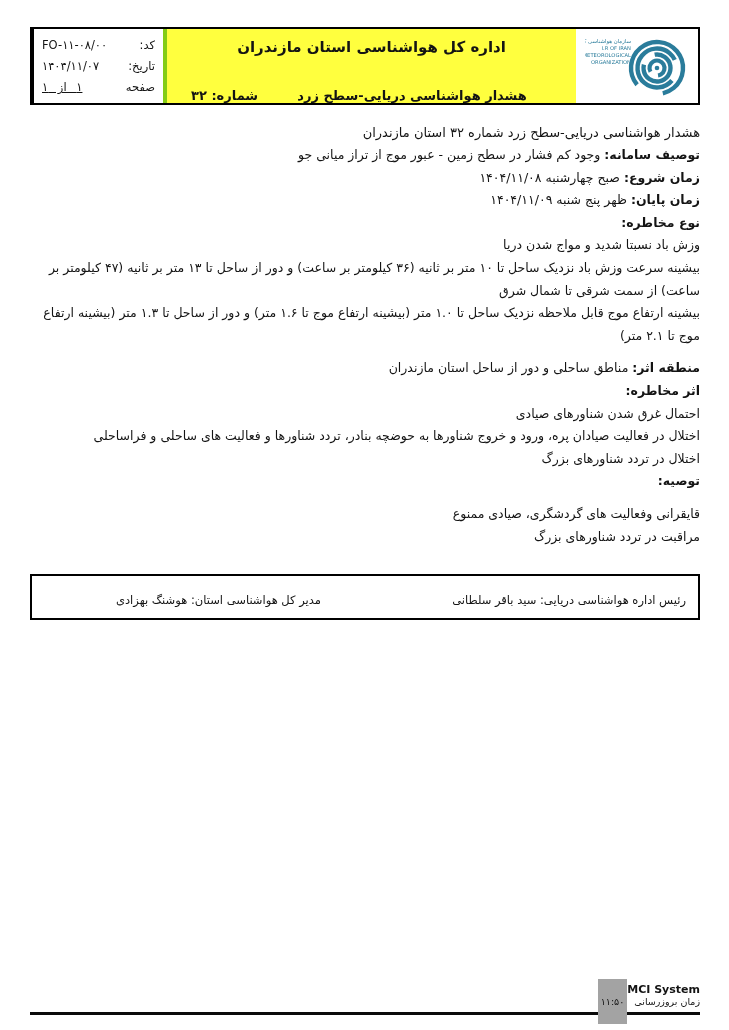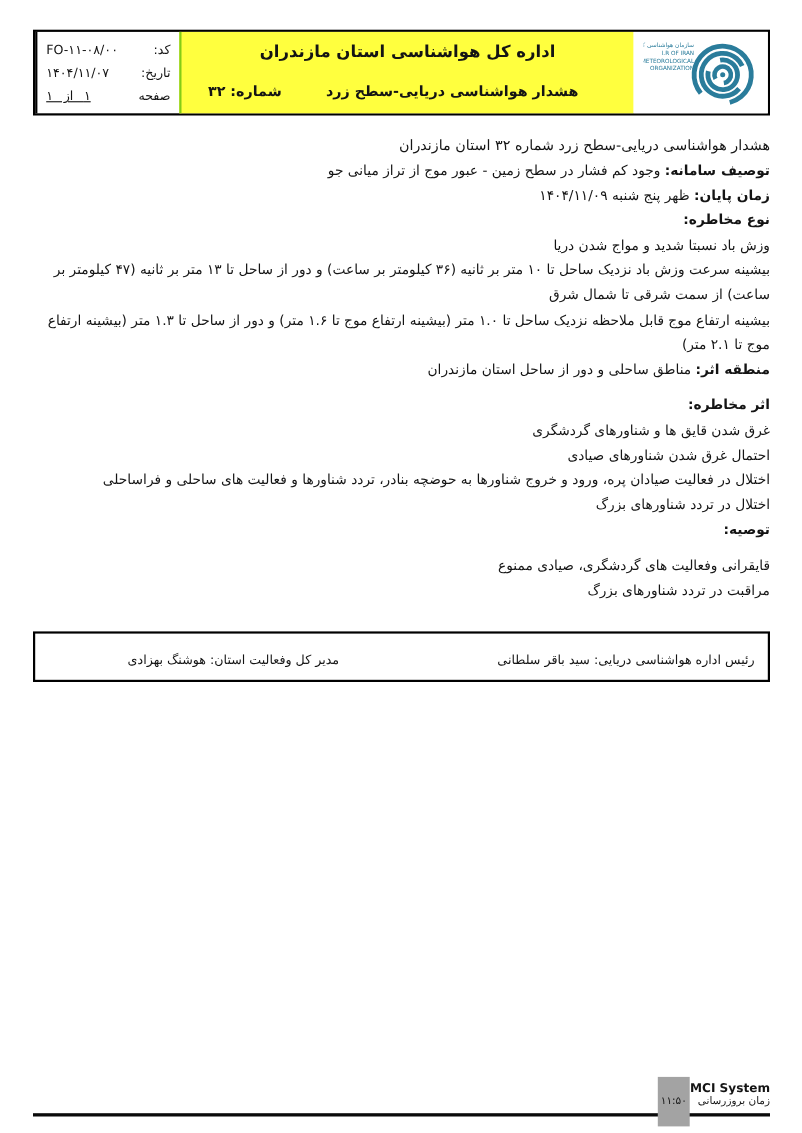--- a/index.html
+++ b/index.html
@@ -18,21 +18,21 @@
     width:131px; border-left:2px solid #000;
     display:flex; flex-direction:column; justify-content:space-around;
     padding:5px 8px; font-size:11.5px;
   }
   .meta-row { display:flex; justify-content:space-between; align-items:center; }
   .meta-val { direction:ltr; unicode-bidi:isolate; }
   .meta-val.spread { word-spacing:6px; direction:rtl;text-decoration:underline; }
   .hdr-title {
     flex:1; background:#ffff3e;
     display:flex; flex-direction:column; justify-content:space-between;
-    padding:9px 10px 12px 10px; border-left:2px solid #84cc16;
+    padding:9px 10px 0 10px; border-left:4px solid #84cc16;
   }
   .y-title { text-align:center; font-weight:bold; font-size:15px; }
   .y-row2 { display:flex; align-items:baseline; font-weight:bold; font-size:13px; }
   .y-sub { flex:1; text-align:center; }
   .y-num { padding-left:14px; white-space:nowrap; }
   .hdr-logo {
     width:122px; display:flex; align-items:center; justify-content:center;
     background:#fff;
   }
   
@@ -106,36 +106,36 @@
         </g>
       </svg>
     </div>
   </div>
 
   <div class="bodytxt">
     <p class="title-line">هشدار هواشناسی دریایی-سطح زرد شماره ۳۲ استان مازندران</p>
     <div class="lines">
   <p class="line" dir="rtl"><b class="lbl">توصیف سامانه:</b><span class="txt"> وجود کم فشار در سطح زمین - عبور موج از تراز میانی جو</span></p>
 
+  <p class="line" dir="rtl"><b class="lbl">زمان شروع:</b><span class="txt"> صبح چهارشنبه ۱۴۰۴/۱۱/۰۸</span></p>
 
   <p class="line" dir="rtl"><b class="lbl">زمان پایان:</b><span class="txt"> ظهر پنج شنبه ۱۴۰۴/۱۱/۰۹</span></p>
 
   <p class="line" dir="rtl"><b class="lbl">نوع مخاطره:</b><span class="txt"></span></p>
 
   <p class="line" dir="rtl"><b class="lbl"></b><span class="txt">وزش باد نسبتا شدید و مواج شدن دریا</span></p>
 
   <p class="line" dir="rtl"><b class="lbl"></b><span class="txt">بیشینه سرعت وزش باد نزدیک ساحل تا ۱۰ متر بر ثانیه (۳۶ کیلومتر بر ساعت) و دور از ساحل تا ۱۳ متر بر ثانیه (۴۷ کیلومتر بر ساعت) از سمت شرقی تا شمال شرق</span></p>
 
   <p class="line" dir="rtl"><b class="lbl"></b><span class="txt">بیشینه ارتفاع موج قابل ملاحظه نزدیک ساحل تا ۱.۰ متر (بیشینه ارتفاع موج تا ۱.۶ متر) و دور از ساحل تا ۱.۳ متر (بیشینه ارتفاع موج تا ۲.۱ متر)</span></p>
 
   <p class="line" dir="rtl"><b class="lbl">منطقه اثر:</b><span class="txt"> مناطق ساحلی و دور از ساحل استان مازندران</span></p>
 
   <p class="line" dir="rtl"><b class="lbl">اثر مخاطره:</b><span class="txt"></span></p>
 
-  <p class="line" dir="rtl"><b class="lbl"></b><span class="txt">غرق شدن قایق ها و شناورهای گردشگری</span></p>
 
   <p class="line" dir="rtl"><b class="lbl"></b><span class="txt">احتمال غرق شدن شناورهای صیادی</span></p>
 
   <p class="line" dir="rtl"><b class="lbl"></b><span class="txt">اختلال در فعالیت صیادان پره، ورود و خروج شناورها به حوضچه بنادر، تردد شناورها و فعالیت های ساحلی و فراساحلی</span></p>
 
   <p class="line" dir="rtl"><b class="lbl"></b><span class="txt">اختلال در تردد شناورهای بزرگ</span></p>
 
   <p class="line" dir="rtl"><b class="lbl">توصیه:</b><span class="txt"></span></p>
 
   <p class="line" dir="rtl"><b class="lbl"></b><span class="txt">قایقرانی وفعالیت های گردشگری، صیادی ممنوع</span></p>
@@ -143,21 +143,21 @@
   <p class="line" dir="rtl"><b class="lbl"></b><span class="txt">مراقبت در تردد شناورهای بزرگ</span></p>
 </div>
   </div>
 
   <div class="sigbox">
     <span class="sig-group">
       <span>رئیس اداره هواشناسی دریایی:</span>
       <span>سید باقر سلطانی</span>
     </span>
     <span class="sig-group">
-      <span>مدیر کل وفعالیت استان:</span>
+      <span>مدیر کل هواشناسی استان:</span>
       <span>هوشنگ بهزادی</span>
     </span>
   </div>
 
   <div class="footer">
     <span class="mci">MCI System</span>
     <span class="upd">
       <span>زمان بروزرسانی</span>
       <span class="upd-time">۱۱:۵۰</span>
     </span>

